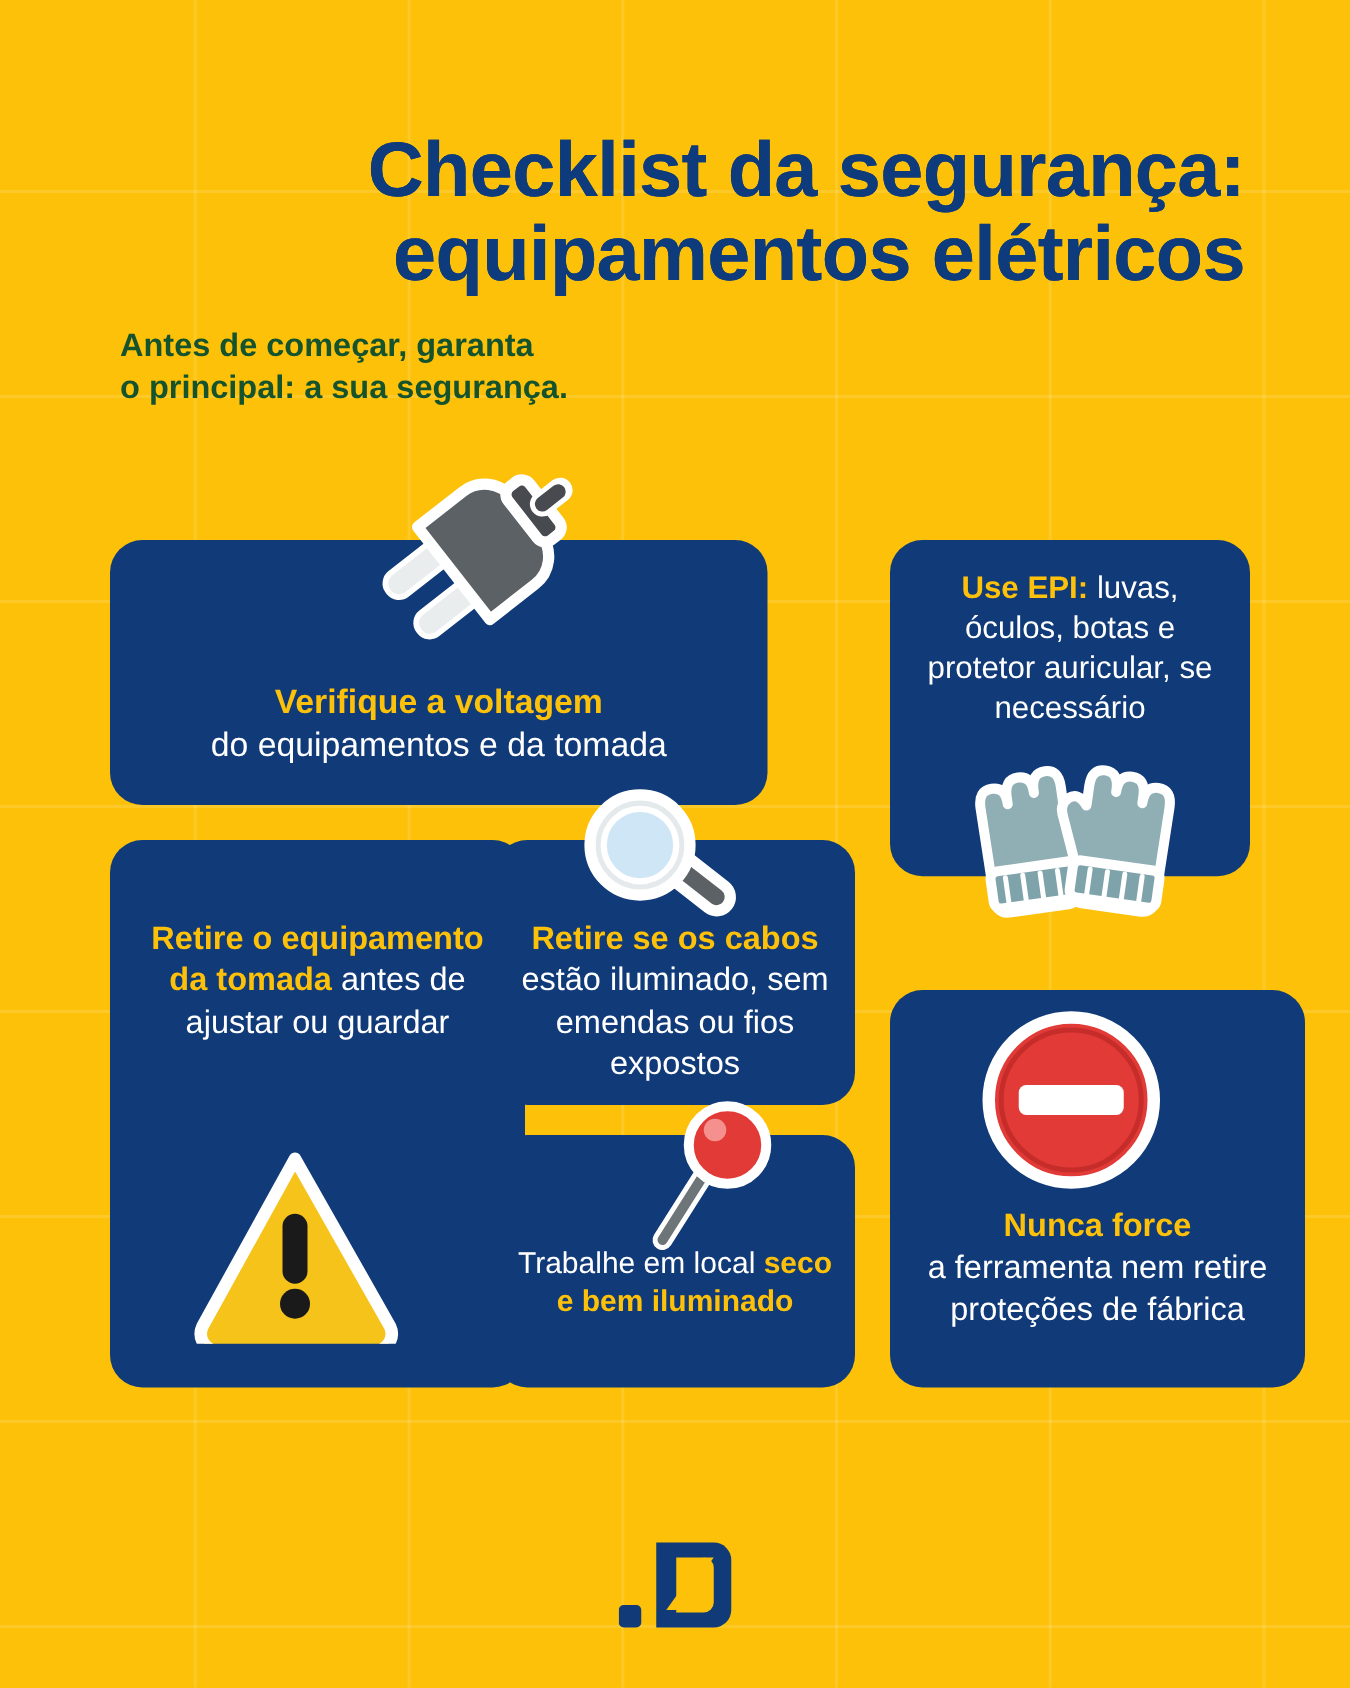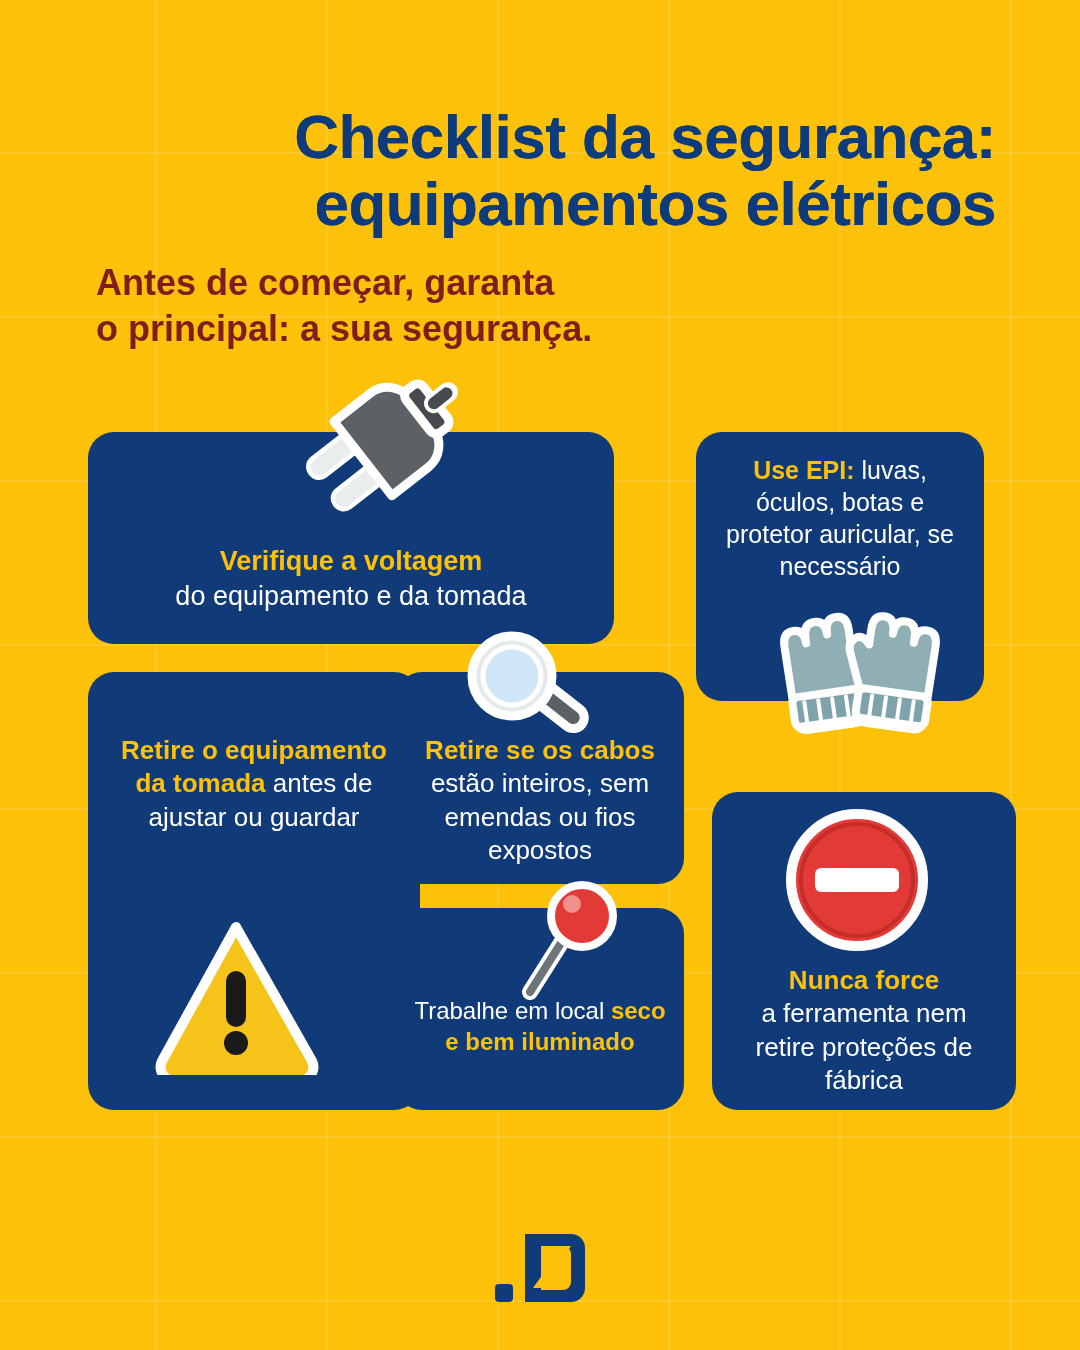--- a/index.html
+++ b/index.html
@@ -43,22 +43,22 @@
     font-size: 62px;
     line-height: 1.08;
     font-weight: 800;
     letter-spacing: -0.5px;
     margin: 0;
     text-shadow: 0 0 0 #0E3B7C;
     text-align: right;
   }
   .title .line2 { display: block; }
   .subtitle {
-    color: #7f1d1d;
-    font-size: 36px;
+    color: #14532d;
+    font-size: 26px;
     line-height: 1.28;
     font-weight: 700;
     margin: 22px 0 0 0;
   }
 
   
   .card {
     position: absolute;
     background: #103A78;
     border-radius: 26px;
@@ -74,33 +74,33 @@
     line-height: 1.28;
     padding: 0 18px;
     box-sizing: border-box;
   }
   .hl { color: #FDC109; font-weight: 800; }
   .wt { color: #ffffff; font-weight: 400; }
 
   #card-voltagem { left: 88px;  top: 432px;  width: 526px; height: 212px; }
   #card-voltagem .text { top: 112px; font-size: 27px; }
 
-  #card-epi      { left: 696px; top: 432px;  width: 288px; height: 269px; }
+  #card-epi      { left: 712px; top: 432px;  width: 288px; height: 269px; }
   #card-epi .text { top: 22px; font-size: 25px; }
 
   #card-retire   { left: 88px;  top: 672px;  width: 332px; height: 438px; }
   #card-retire .text { top: 62px; font-size: 26px; }
 
   #card-cabos    { left: 396px; top: 672px;  width: 288px; height: 212px; }
   #card-cabos .text { top: 62px; font-size: 26px; }
 
   #card-local    { left: 396px; top: 908px;  width: 288px; height: 202px; }
   #card-local .text { top: 88px; font-size: 24px; }
 
-  #card-nunca    { left: 712px; top: 792px;  width: 304px; height: 318px; }
+  #card-nunca    { left: 712px; top: 792px;  width: 332px; height: 318px; }
   #card-nunca .text { top: 172px; font-size: 26px; }
 
   
   .art { position: absolute; }
   #art-plug    { left: 300px; top: 372px; width: 190px; height: 175px; }
   #art-gloves  { left: 770px; top: 590px; width: 180px; height: 160px; }
   #art-warning { left: 150px; top: 915px; width: 172px; height: 160px; }
   #art-magnif  { left: 455px; top: 628px; width: 170px; height: 110px; }
   #art-pin     { left: 510px; top: 872px; width: 120px; height: 135px; }
   #art-stop    { left: 783px; top: 806px; width: 148px; height: 148px; }
@@ -127,21 +127,21 @@
     </h1>
     <p class="subtitle">
       <span>Antes de começar, garanta</span><br>
       <span>o principal: a sua segurança.</span>
     </p>
   </div>
 
   <div class="card" id="card-voltagem">
     <div class="text">
       <span class="hl">Verifique a voltagem</span><br>
-      <span class="wt">do equipamento e da tomada</span>
+      <span class="wt">do equipamentos e da tomada</span>
     </div>
   </div>
 
   <div class="art" id="art-plug">
     <svg viewBox="0 0 190 175" width="190" height="175">
       <g transform="rotate(-38 95 87)">
 
         <rect x="22" y="38" width="56" height="17" rx="8" fill="#FFFFFF" stroke="#FFFFFF" stroke-width="9"></rect>
         <rect x="22" y="38" width="56" height="17" rx="8" fill="#E9EDEE"></rect>
         <rect x="22" y="78" width="56" height="17" rx="8" fill="#FFFFFF" stroke="#FFFFFF" stroke-width="9"></rect>
@@ -196,21 +196,21 @@
     <svg viewBox="0 0 172 160" width="172" height="160">
       <path d="M86 12 L162 146 a14 14 0 0 1 -12 20 H24 a14 14 0 0 1 -12 -20 Z" fill="#F6C31B" stroke="#FFFFFF" stroke-width="10" stroke-linejoin="round"></path>
       <rect x="76" y="56" width="20" height="56" rx="10" fill="#1A1A1A"></rect>
       <circle cx="86" cy="128" r="12" fill="#1A1A1A"></circle>
     </svg>
   </div>
 
   <div class="card" id="card-cabos">
     <div class="text">
       <span class="hl">Retire se os cabos</span>
-      <span class="wt">estão inteiros, sem emendas ou fios expostos</span>
+      <span class="wt">estão iluminado, sem emendas ou fios expostos</span>
     </div>
   </div>
 
   <div class="art" id="art-magnif">
     <svg viewBox="0 0 170 110" width="170" height="110">
       <g stroke="#FFFFFF" stroke-width="9" stroke-linejoin="round" stroke-linecap="round">
         <rect x="88" y="52" width="58" height="22" rx="11" transform="rotate(38 88 52)" fill="#5C6166"></rect>
         <circle cx="57" cy="48" r="40" fill="#E4E9EC"></circle>
         <circle cx="57" cy="48" r="29" fill="#CFE6F6" stroke="#FFFFFF" stroke-width="5"></circle>
       </g>

